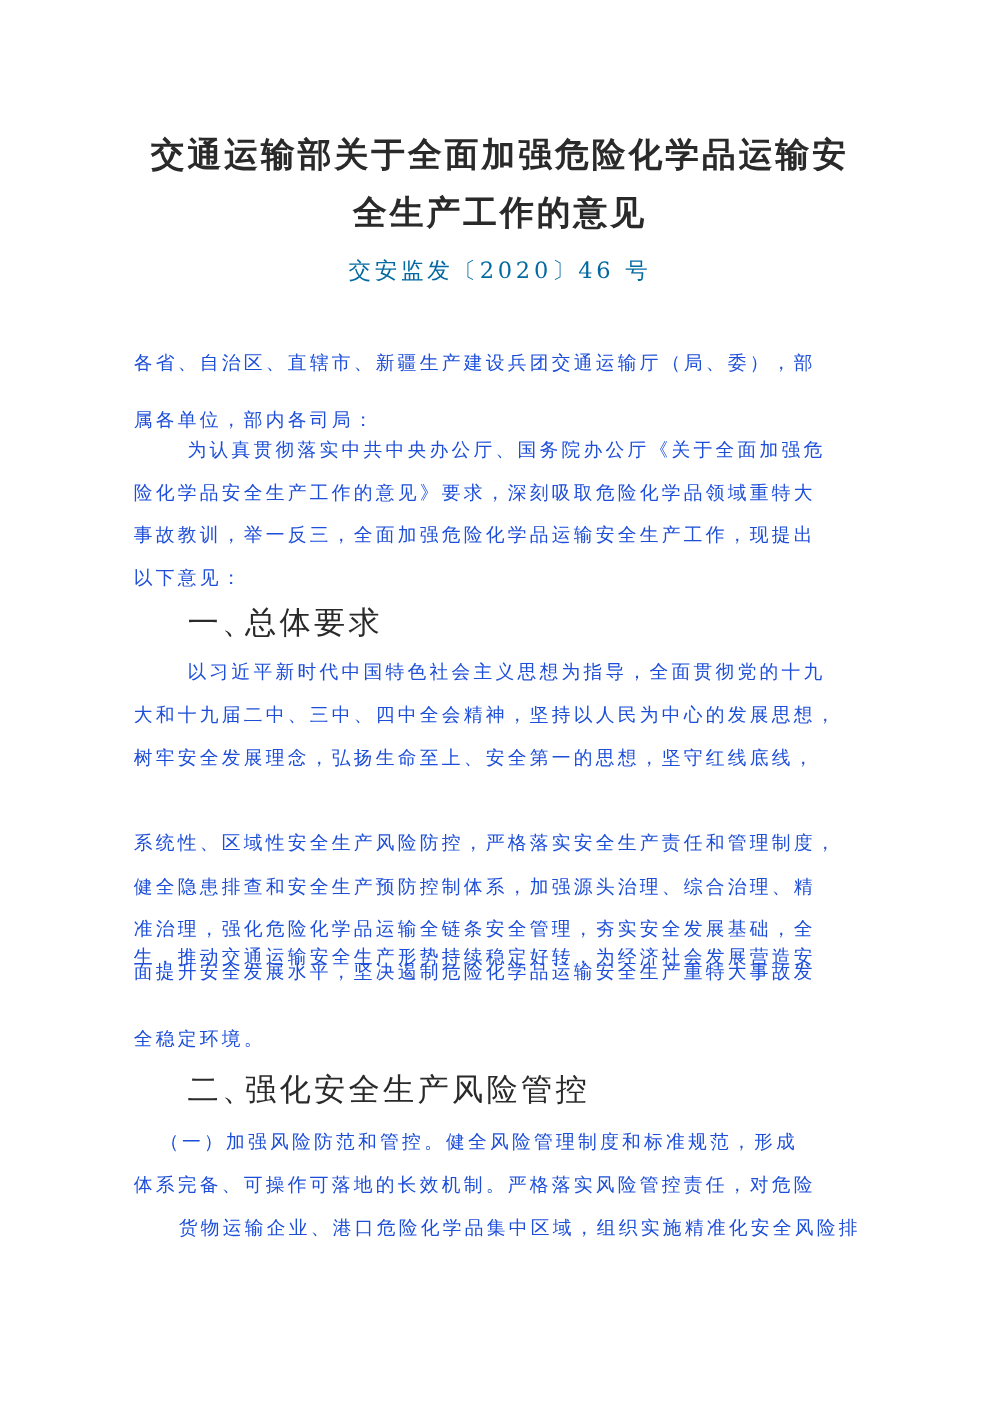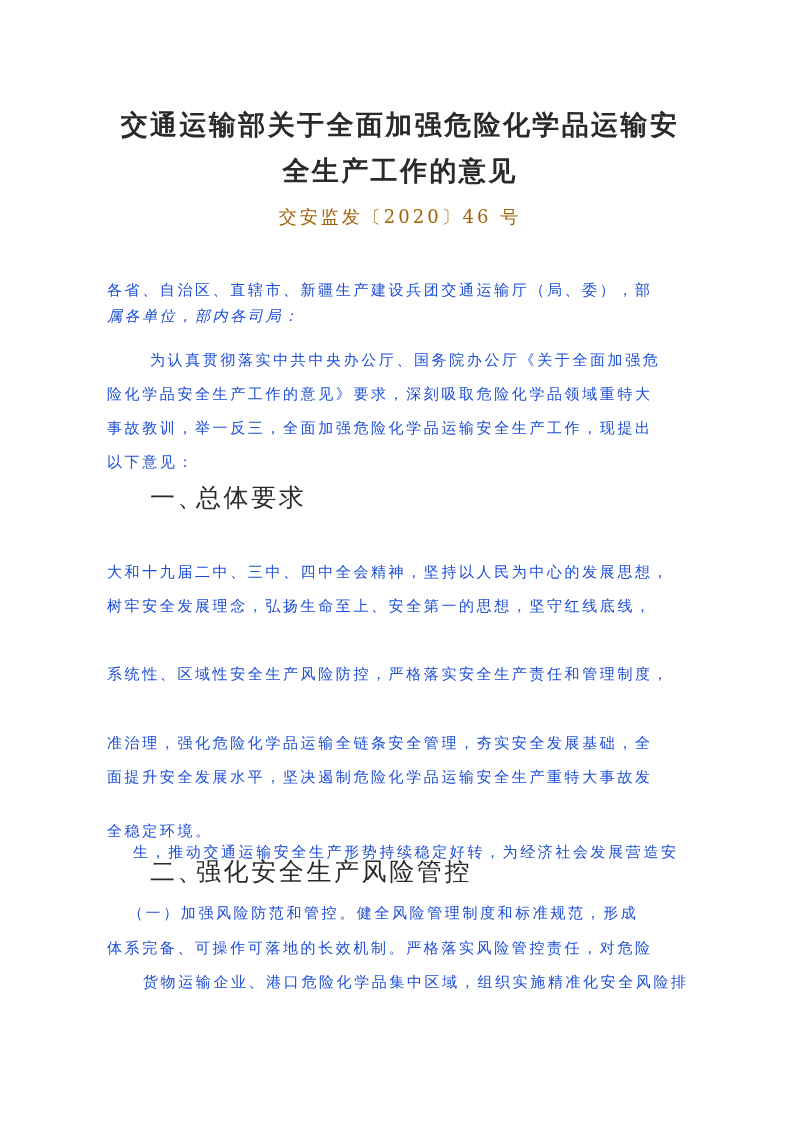--- a/index.html
+++ b/index.html
@@ -3,57 +3,59 @@
   <meta charset="utf-8">
   <style>
     html, body { margin: 0; padding: 0; background: #ffffff; }
     body { width: 800px; height: 1131px; position: relative; overflow: hidden;
            font-family: "DejaVu Serif", "Liberation Serif", serif; color: #222; }
     .page { position: absolute; left: 0; top: 0; width: 800px; height: 829px; background: #fff; }
     .title { position: absolute; left: 0; width: 800px; text-align: center;
              font-family: "DejaVu Sans", "Liberation Sans", sans-serif; font-weight: bold;
              font-size: 27px; letter-spacing: 2.4px; color: #2a2a2a; line-height: 30px; }
     .docno { position: absolute; left: 0; width: 800px; text-align: center;
-             font-size: 18px; letter-spacing: 3px; color: #a16207; line-height: 22px; }
+             font-size: 18px; letter-spacing: 3px; color: #0369a1; line-height: 22px; }
     .line { position: absolute; left: 107px; width: 590px; font-size: 15px;
             letter-spacing: 2.6px; line-height: 24px; white-space: nowrap; color: #1d4ed8; }
     .indent { left: 150px; }
     .heading { position: absolute; left: 150px; font-size: 25px; letter-spacing: 2.6px;
                line-height: 24px; white-space: nowrap; color: #2a2a2a;
                font-family: "DejaVu Sans", "Liberation Sans", sans-serif; }
     .heading .num { display: inline-block; width: 46px; }
   </style>
 </head>
 <body>
 
 <div class="page">
 
   <div class="title" style="top:110px;">交通运输部关于全面加强危险化学品运输安</div>
   <div class="title" style="top:156px;">全生产工作的意见</div>
 
   <div class="docno" style="top:206px;">交安监发〔2020〕46 号</div>
 
   <div class="line" style="top:278px;">各省、自治区、直辖市、新疆生产建设兵团交通运输厅（局、委），部</div>
-  <div class="line" style="top:304px;font-style:italic;">属各单位，部内各司局：</div>
+  <div class="line" style="top:324px;">属各单位，部内各司局：</div>
 
   <div class="line indent" style="top:348px; left:150px;">为认真贯彻落实中共中央办公厅、国务院办公厅《关于全面加强危</div>
   <div class="line" style="top:382px;">险化学品安全生产工作的意见》要求，深刻吸取危险化学品领域重特大</div>
   <div class="line" style="top:416px;">事故教训，举一反三，全面加强危险化学品运输安全生产工作，现提出</div>
   <div class="line" style="top:450px;">以下意见：</div>
 
   <div class="heading" style="top:486px;">
     <span class="num">一、</span><span>总体要求</span>
   </div>
 
+  <div class="line" style="top:525px; left:150px;">以习近平新时代中国特色社会主义思想为指导，全面贯彻党的十九</div>
   <div class="line" style="top:560px;">大和十九届二中、三中、四中全会精神，坚持以人民为中心的发展思想，</div>
   <div class="line" style="top:594px;">树牢安全发展理念，弘扬生命至上、安全第一的思想，坚守红线底线，</div>
   <div class="line" style="top:662px;">系统性、区域性安全生产风险防控，严格落实安全生产责任和管理制度，</div>
+  <div class="line" style="top:697px;">健全隐患排查和安全生产预防控制体系，加强源头治理、综合治理、精</div>
   <div class="line" style="top:731px;">准治理，强化危险化学品运输全链条安全管理，夯实安全发展基础，全</div>
   <div class="line" style="top:765px;">面提升安全发展水平，坚决遏制危险化学品运输安全生产重特大事故发</div>
-  <div class="line" style="top:840px;margin-left:26px;">生，推动交通运输安全生产形势持续稳定好转，为经济社会发展营造安</div>
+  <div class="line" style="top:753px;">生，推动交通运输安全生产形势持续稳定好转，为经济社会发展营造安</div>
   <div class="line" style="top:818px; top:819px;">全稳定环境。</div>
 
   <div class="heading" style="top:860px;">
     <span class="num">二、</span><span>强化安全生产风险管控</span>
   </div>
 
   <div class="line" style="top:901px; left:128px;">（一）加强风险防范和管控。健全风险管理制度和标准规范，形成</div>
   <div class="line" style="top:936px;">体系完备、可操作可落地的长效机制。严格落实风险管控责任，对危险</div>
   <div class="line" style="top:970px;margin-left:36px;">货物运输企业、港口危险化学品集中区域，组织实施精准化安全风险排</div>
 

